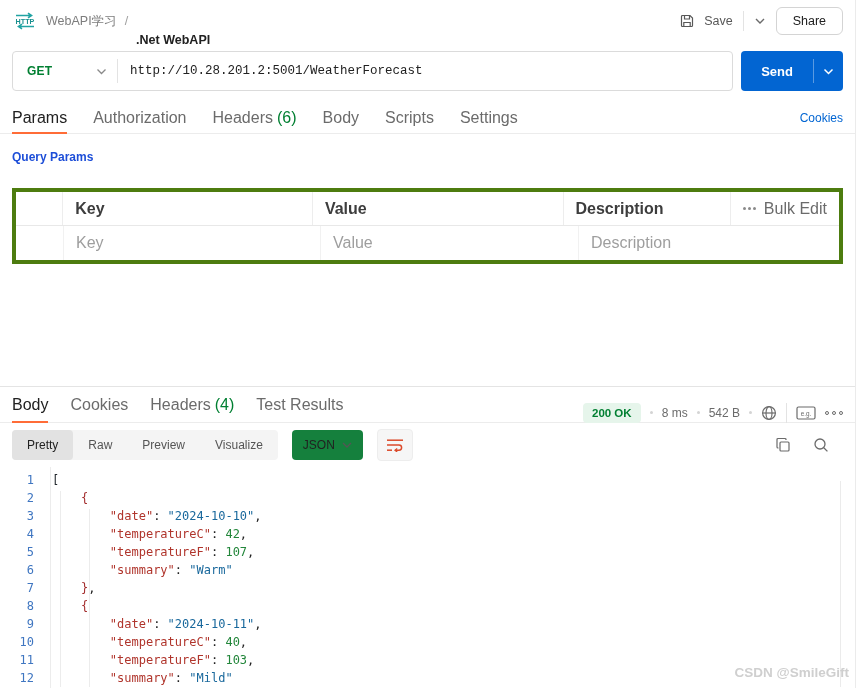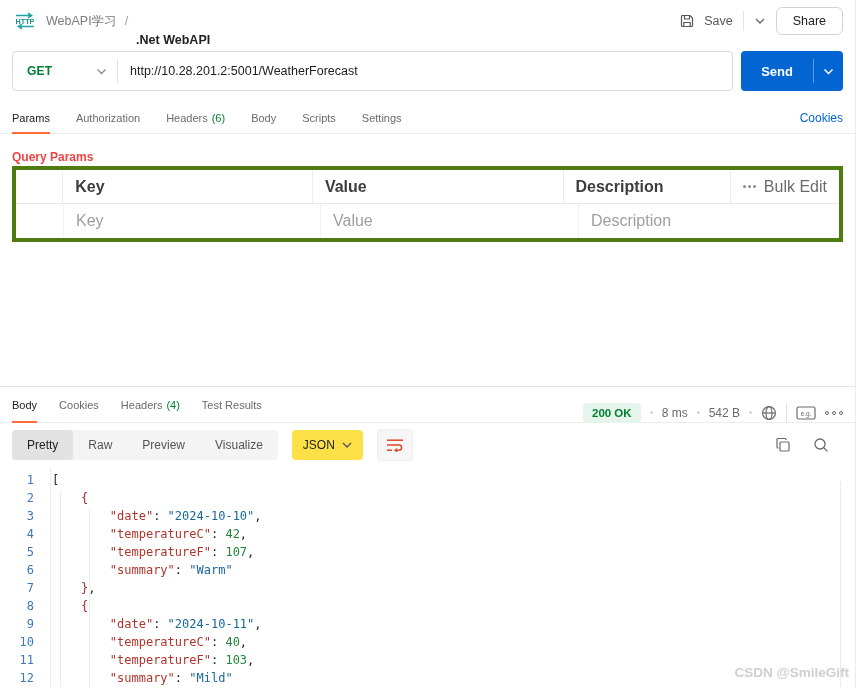--- a/index.html
+++ b/index.html
@@ -18,39 +18,39 @@
   .vdiv { width:1px; height:20px; background:#E3E3E3; }
   .chev { color:#6b6b6b; display:flex; align-items:center; }
   .share-btn { border:1px solid #D4D4D4; border-radius:6px; padding:6px 16px; font-size:12.5px; color:#212121; background:#fff; cursor:pointer; }
 
   
   .req-row { display:flex; align-items:center; gap:8px; padding:9px 12px 11px 12px; }
   .url-box { flex:1; display:flex; align-items:center; height:40px; border:1px solid #DBDBDB; border-radius:4px; background:#fff; }
   .method { display:flex; align-items:center; justify-content:space-between; width:104px; padding:0 10px 0 14px; cursor:pointer; }
   .method-label { color:#007F31; font-weight:700; font-size:12px; letter-spacing:.2px; }
   .url-sep { width:1px; height:24px; background:#E3E3E3; }
-  .url-input { flex:1; border:0; outline:none; padding:0 12px; font-family:Liberation Sans, sans-serif; font-size:12.5px; color:#212121; background:transparent; }
+  .url-input { flex:1; border:0; outline:none; padding:0 12px; font-family:Liberation Mono, monospace; font-size:12.5px; color:#212121; background:transparent; }
   .send-btn { display:flex; align-items:stretch; height:40px; border-radius:4px; overflow:hidden; background:#0265D2; color:#fff; cursor:pointer; }
   .send-main { display:flex; align-items:center; padding:0 20px; font-size:13px; font-weight:700; }
   .send-split { width:1px; background:rgba(255,255,255,.35); margin:8px 0; }
   .send-caret { display:flex; align-items:center; padding:0 9px; }
 
   
   .tabs-row { display:flex; align-items:center; justify-content:space-between; padding:0 12px; border-bottom:1px solid #ECECEC; height:32px; }
   .tabs { display:flex; align-items:stretch; gap:26px; height:100%; }
-  .tab { display:flex; align-items:center; gap:4px; font-size:11px; color:#6B6B6B; cursor:pointer; position:relative; }
+  .tab { display:flex; align-items:center; gap:4px; font-size:16px; color:#6B6B6B; cursor:pointer; position:relative; }
   .tab.active { color:#212121; }
   .tab.active::after { content:""; position:absolute; left:0; right:0; bottom:-1px; height:2px; background:#FF6C37; }
   .tab .count { color:#007F31; }
   .cookies-link { color:#0265D2; font-size:12px; cursor:pointer; }
 
   
   .req-pane { height:344px; }
   .qp-section { padding:12px 12px 0 12px; }
-  .qp-title { font-size:12px; font-weight:700; color:#ef4444; margin:4px 0 2px 0; }
+  .qp-title { font-size:12px; font-weight:700; color:#1d4ed8; margin:4px 0 24px 0; }
   .qp-table { border:4px solid #4d7c0f; font-size:16px; }
   .qp-row { display:flex; height:34px; align-items:stretch; }
   .qp-row.header { border-bottom:1px solid #E8E8E8; font-weight:700; color:#3d3d3d; }
   .qp-cell { display:flex; align-items:center; padding:0 12px; border-right:1px solid #EDEDED; }
   .qp-cell.select { width:48px; }
   .qp-cell.key { width:257px; }
   .qp-cell.value { width:258px; }
   .qp-cell.desc { width:172px; }
   .qp-cell.last { border-right:0; flex:1; }
   .qp-row.body .qp-cell { border-right:1px solid #F1F1F1; color:#9E9E9E; font-weight:400; }
@@ -69,21 +69,21 @@
   .icon-btn { display:flex; align-items:center; color:#6B6B6B; cursor:pointer; }
   .ooo { display:flex; gap:3px; }
   .ooo i { width:4px; height:4px; border-radius:50%; border:1px solid #6b6b6b; }
 
   
   .view-row { display:flex; align-items:center; justify-content:space-between; height:44px; padding:0 12px; }
   .view-left { display:flex; align-items:center; gap:14px; }
   .seg { display:flex; background:#F4F4F4; border-radius:4px; padding:0; }
   .seg-btn { padding:8px 15px; font-size:12px; color:#555; border-radius:4px; cursor:pointer; }
   .seg-btn.active { background:#E2E2E2; color:#212121; }
-  .json-pill { display:flex; align-items:center; gap:7px; background:#fde047; border-radius:4px; padding:8px 11px; font-size:12px; color:#212121; cursor:pointer; }
+  .json-pill { display:flex; align-items:center; gap:7px; background:#15803d; border-radius:4px; padding:8px 11px; font-size:12px; color:#212121; cursor:pointer; }
   .wrap-pill { display:flex; align-items:center; justify-content:center; width:36px; height:32px; background:#F6F6F6; border:1px solid #EDEDED; border-radius:4px; cursor:pointer; }
   .view-right { display:flex; align-items:center; gap:22px; padding-right:14px; }
 
   
   .code-area { position:relative; flex:1; overflow:hidden; padding-top:4px; font-family:"DejaVu Sans Mono", monospace; font-size:12px; line-height:18px; }
   .code-line { display:flex; height:18px; }
   .ln { width:42px; text-align:right; padding-right:8px; color:#3F76C1; flex:none; }
   .gutter-border { position:absolute; left:50px; top:0; bottom:0; width:1px; background:#ECECEC; }
   .code-text { white-space:pre; padding-left:10px; color:#212121; }
   .tok-brk { color:#24292E; }

